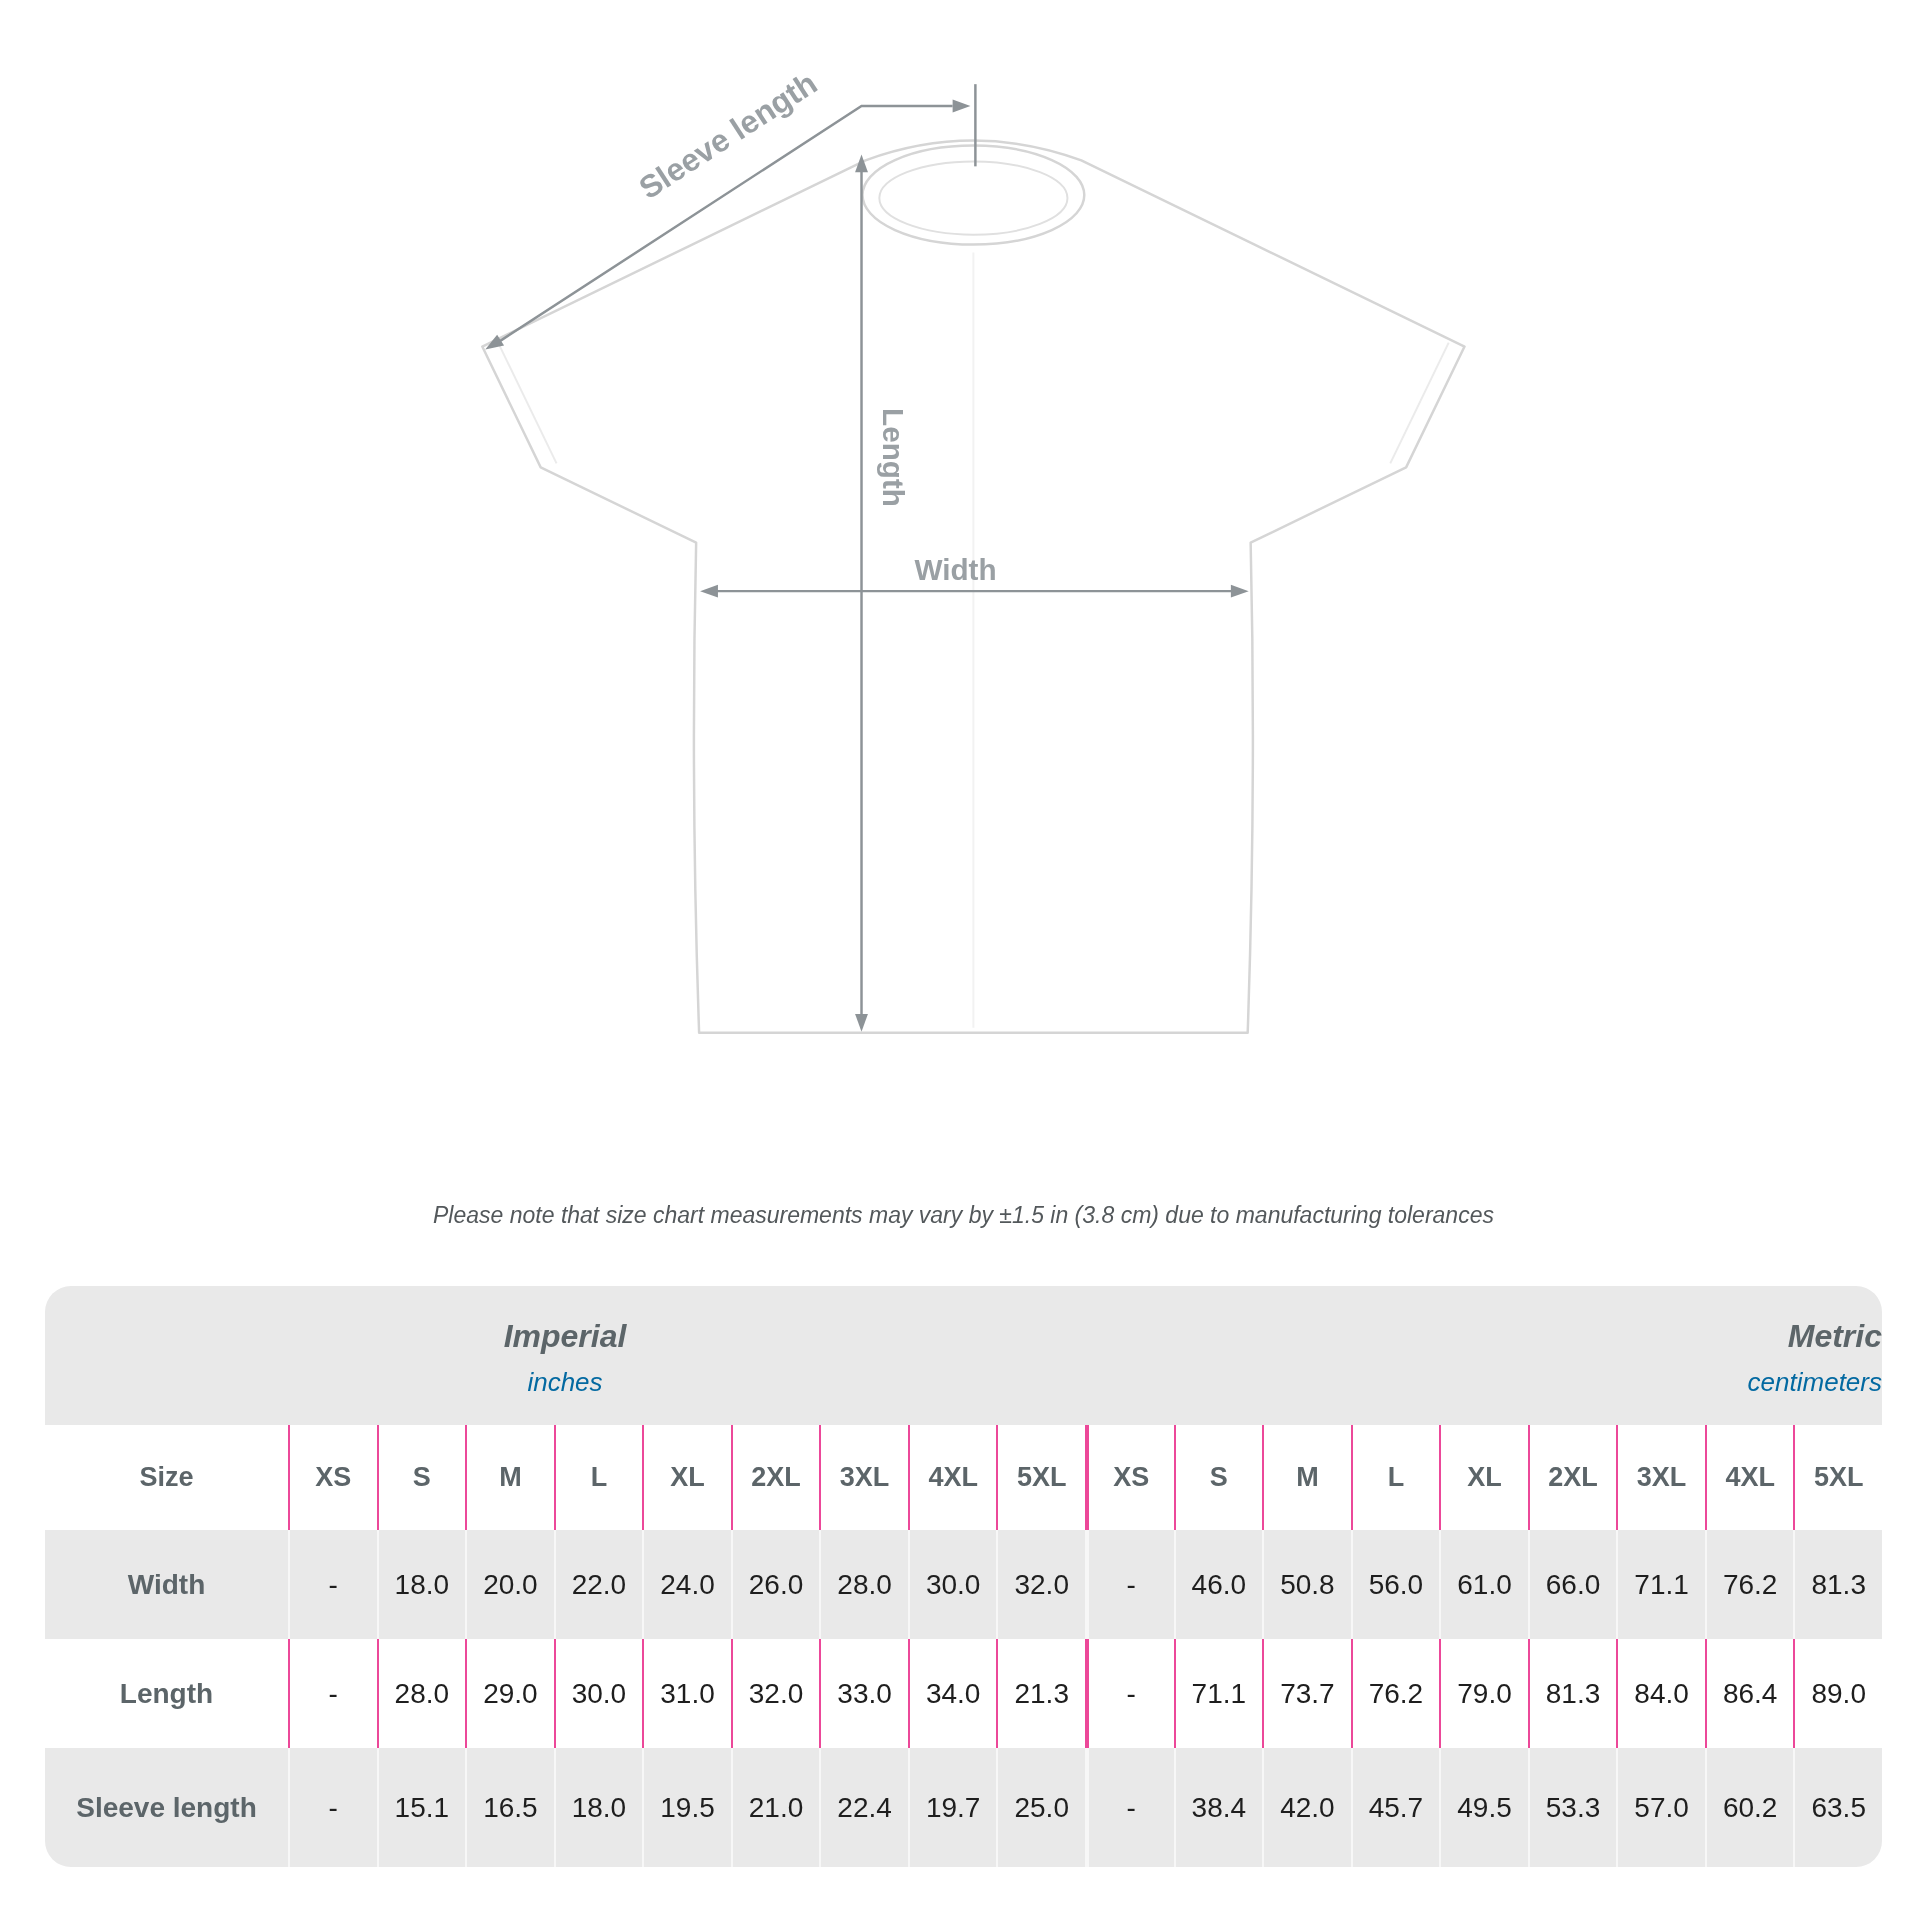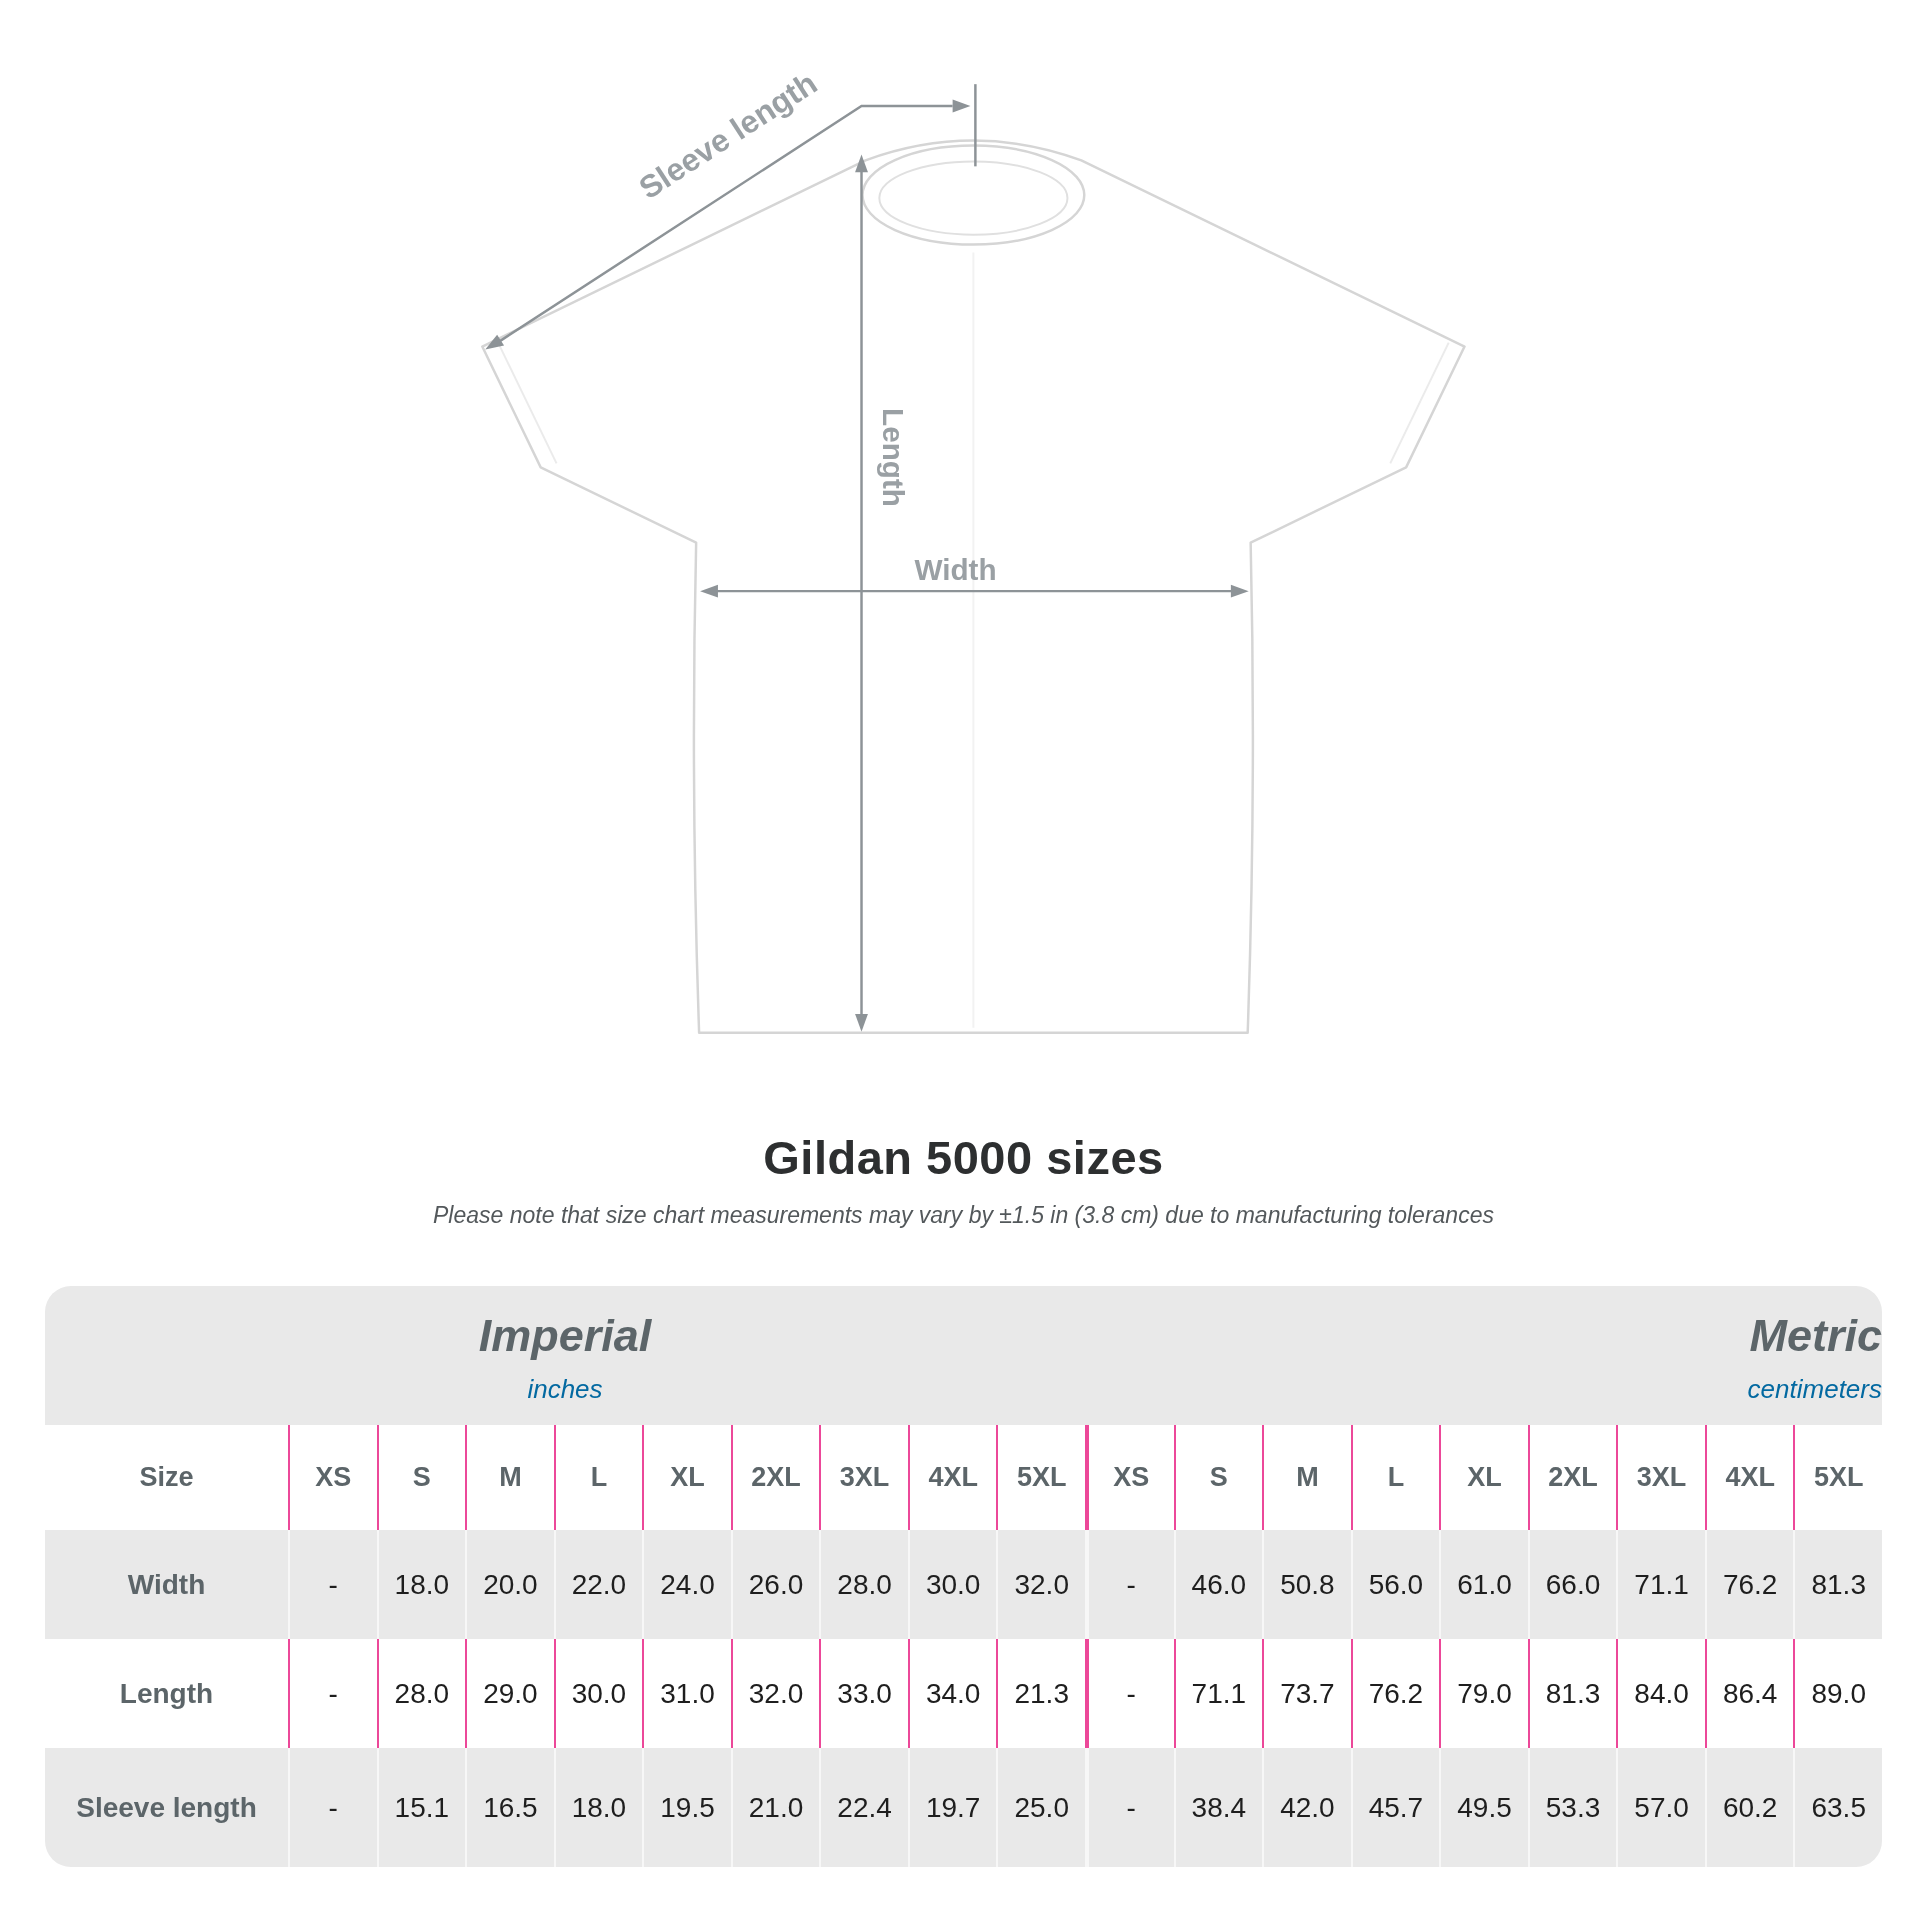--- a/index.html
+++ b/index.html
@@ -11,21 +11,21 @@
   .subtitle{position:absolute;left:0;top:1202px;width:100%;text-align:center;
             font-size:23px;font-style:italic;color:#53585b;}
   .sizetable{position:absolute;left:45px;top:1286px;width:1837px;height:581px;
              background:#e9e9e9;border-radius:26px;overflow:hidden;
              display:grid;grid-template-columns:243px repeat(18,1fr);
              grid-template-rows:139px 105px 109px 109px 120px;}
   .band{grid-row:1;display:flex;flex-direction:column;align-items:center;justify-content:center;
         gap:12px;padding-top:4px;}
   .band.imp{grid-column:1/11;}
   .band.met{grid-column:11/20;align-items:flex-end;}
-  .gname{font-size:45px;font-weight:bold;font-style:italic;color:#5c6569;}
+  .gname{font-size:32px;font-weight:bold;font-style:italic;color:#5c6569;}
   .gunit{font-size:26px;font-style:italic;color:#0369a1;}
   .c{display:flex;align-items:center;justify-content:center;}
   .rw{background:#ffffff;border-left:2px solid #ec4899;}
   .rg{background:transparent;border-left:2px solid #f7f7f7;}
   .nb{border-left:none;}
   .gb{border-left-width:4px;}
   .hdr{font-size:27px;font-weight:bold;color:#5c6569;}
   .lbl{font-size:28px;font-weight:bold;color:#5c6569;}
   .num{font-size:28px;color:#1e1e1e;}
 </style>
@@ -69,21 +69,20 @@
     <polyline points="504,345 870,107 962,107" fill="none" stroke="#8d9397" stroke-width="2.5"></polyline>
     <polygon points="490,353 502,338 509,349" fill="#8d9397"></polygon>
     <polygon points="980,107 962,100.5 962,113.5" fill="#8d9397"></polygon>
     <line x1="985" y1="85" x2="985" y2="168" stroke="#8d9397" stroke-width="2.5"></line>
 
     <text transform="translate(741,146) rotate(-33)" text-anchor="middle" font-size="32" font-weight="bold" fill="#9aa0a4">Sleeve length</text>
     <text transform="translate(892,462) rotate(90)" text-anchor="middle" font-size="30" font-weight="bold" fill="#9aa0a4">Length</text>
     <text x="965" y="586" text-anchor="middle" font-size="30" font-weight="bold" fill="#9aa0a4">Width</text>
   </svg>
 
-  <div class="title">Gildan 5000 sizes</div>
   <div class="subtitle">Please note that size chart measurements may vary by ±1.5 in (3.8 cm) due to manufacturing tolerances</div>
 
   <div class="sizetable">
 
     <div class="band imp">
       <div class="gname">Imperial</div>
       <div class="gunit">inches</div>
     </div>
     <div class="band met">
       <div class="gname">Metric</div>

